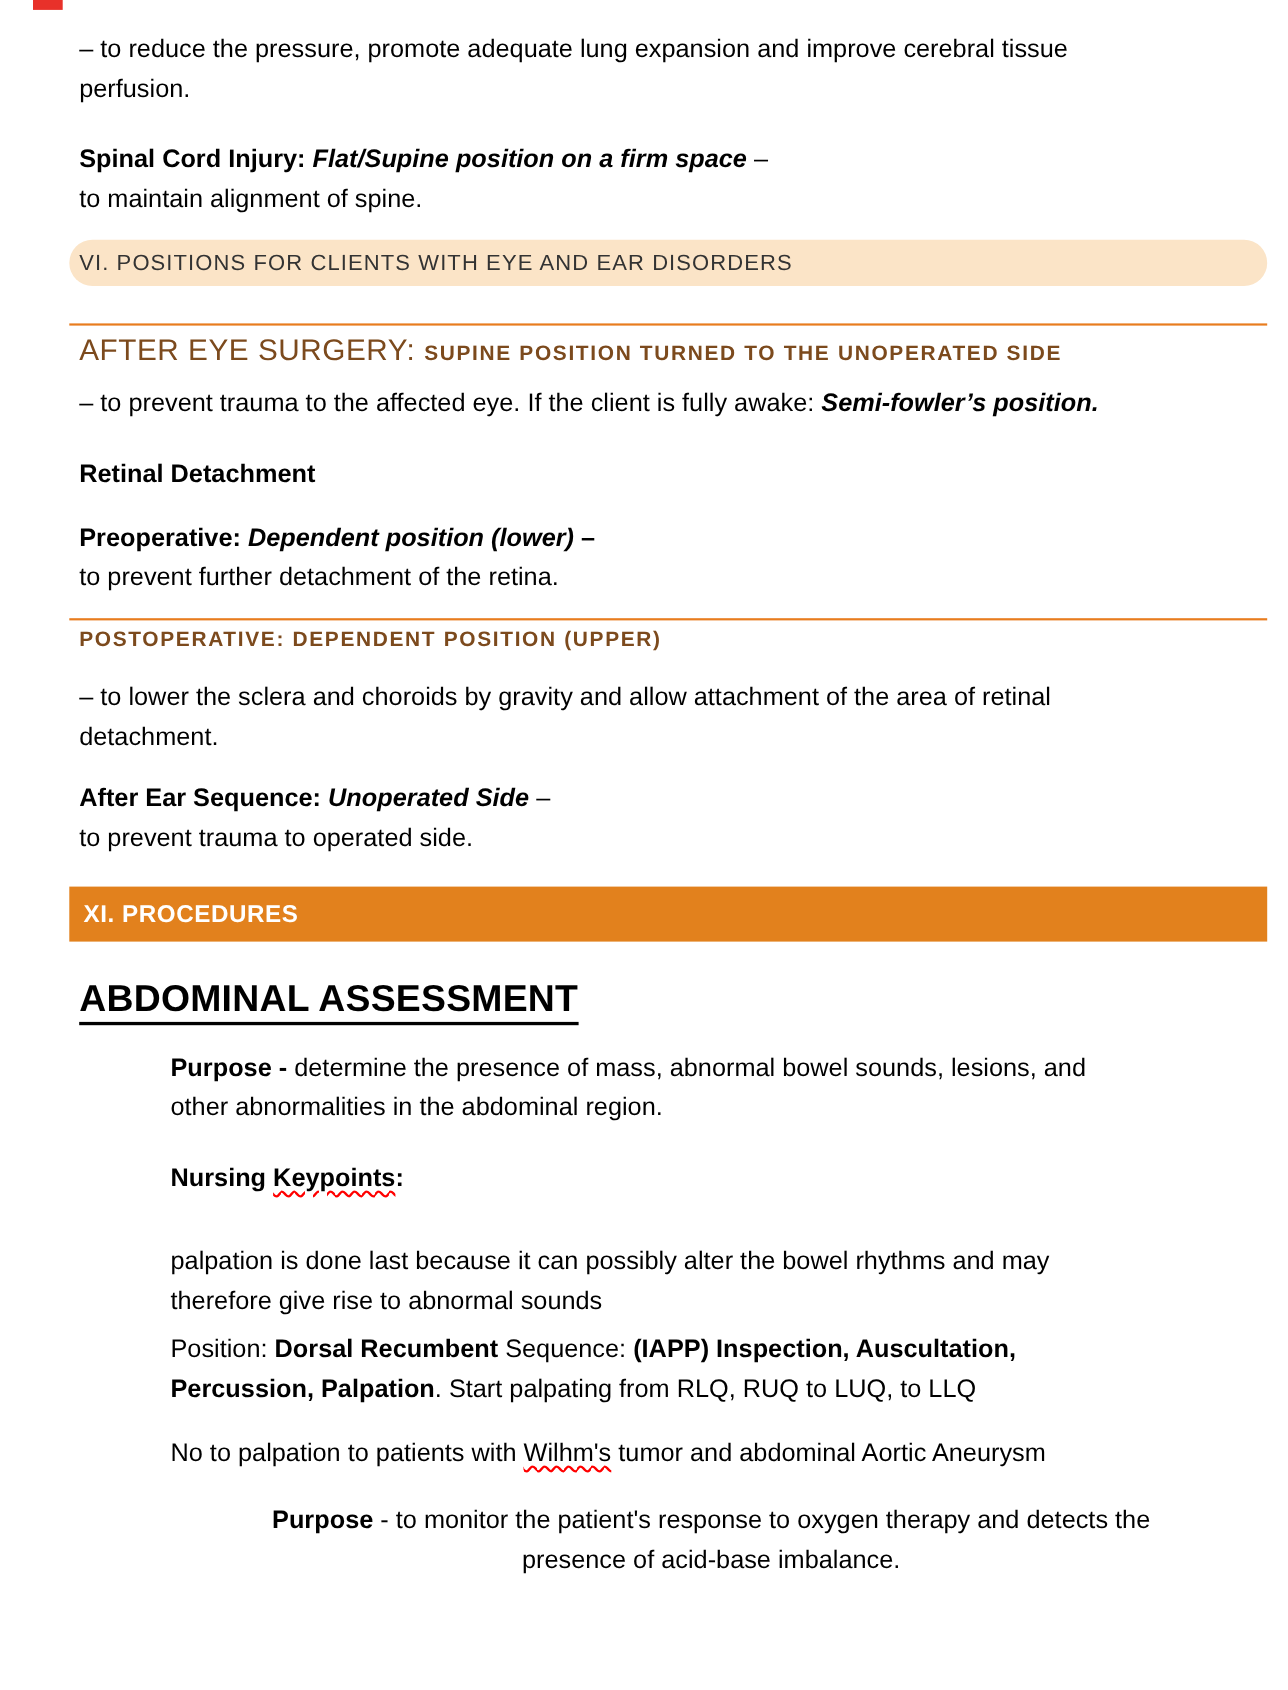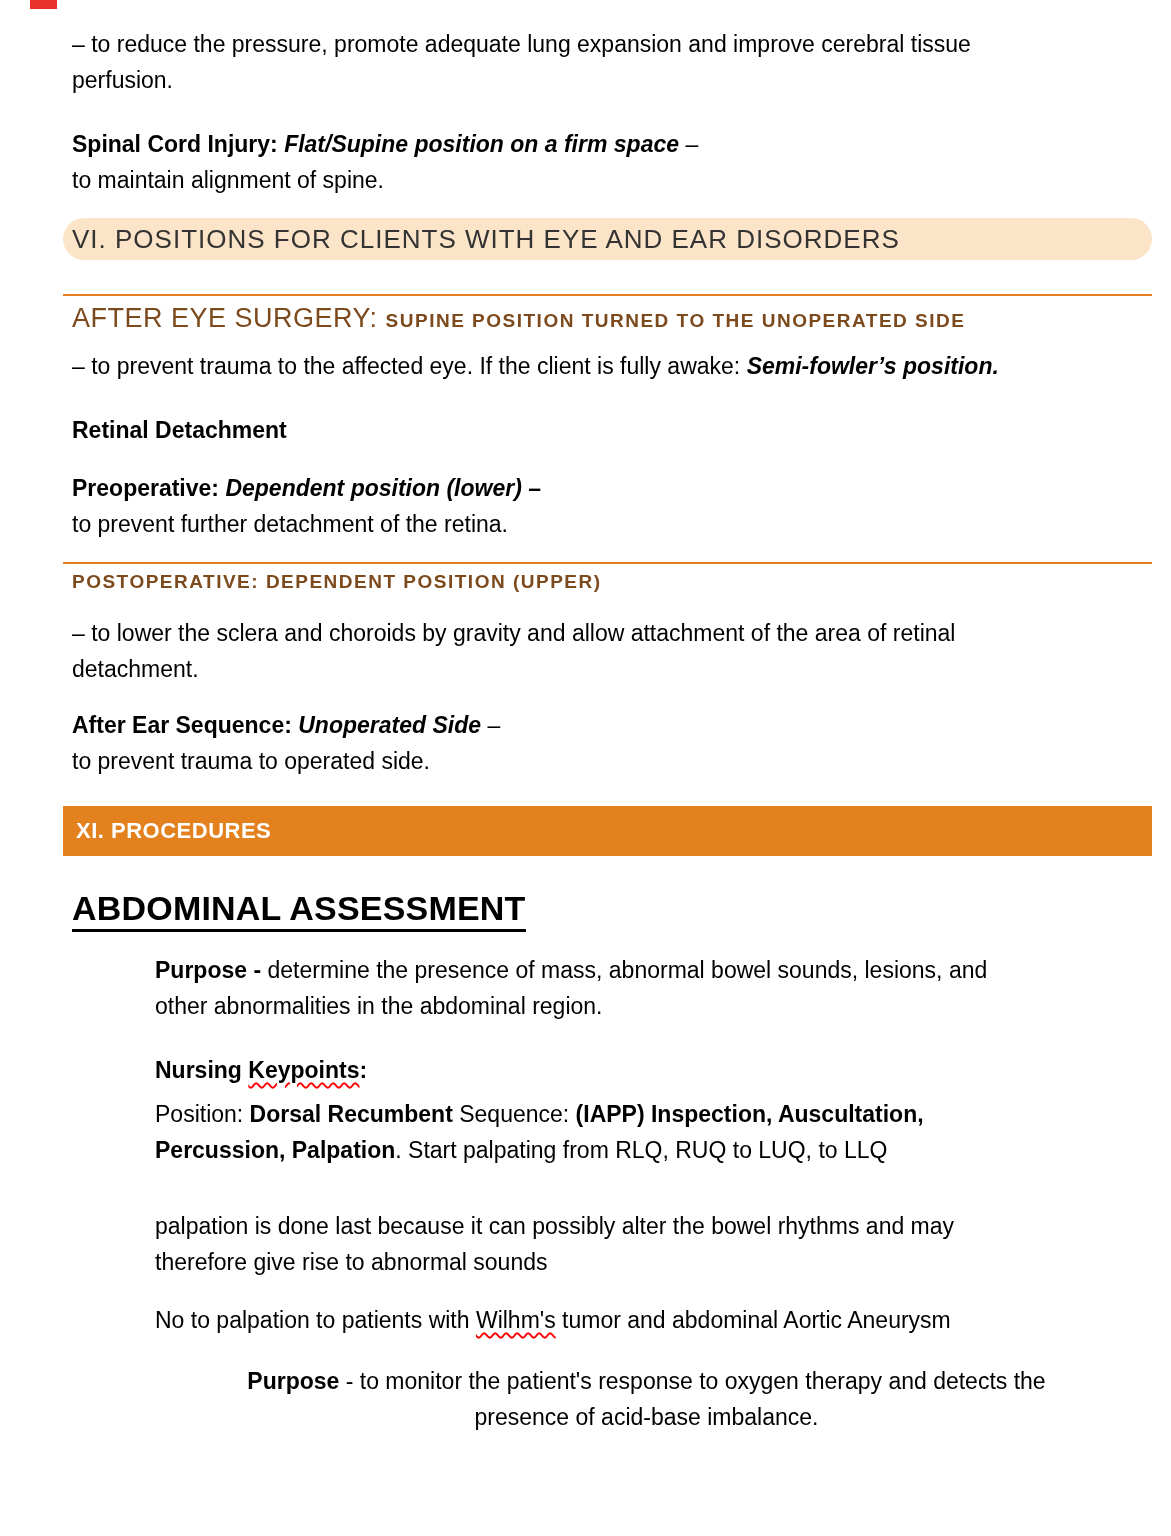--- a/index.html
+++ b/index.html
@@ -45,21 +45,21 @@
     line-height: 36px;
     font-weight: bold;
     letter-spacing: 0.2px;
   }
   .peach-band {
     margin-top: 20px;
     margin-left: -9px;
     margin-right: -14px;
     background: var(--peach_bg, #fbe4c7);
     color: var(--band_text, #333333);
-    font-size: 26px;
+    font-size: 20px;
     line-height: 26px;
     letter-spacing: 1px;
     padding: 8px 0 8px 9px;
     white-space: nowrap;
     border-radius: 21px;
   }
   .rule-heading {
     margin-left: -9px;
     margin-right: -14px;
     border-top: 2px solid var(--rule_orange, #e87c1e);
@@ -177,30 +177,30 @@
 
   <p class="body indent mt-p8">
     <b>Purpose - </b><span>determine the presence of mass, abnormal bowel sounds, lesions, and</span><br>
     <span>other abnormalities in the abdominal region.</span>
   </p>
 
   <p class="body indent mt-p9">
     <b>Nursing </b><b class="squiggle">Keypoints</b><b>:</b>
   </p>
 
+  <p class="body indent mt-p11">
+    <span>palpation is done last because it can possibly alter the bowel rhythms and may</span><br>
+    <span>therefore give rise to abnormal sounds</span>
+  </p>
+
   <p class="body indent mt-p10">
     <span>Position: </span><b>Dorsal Recumbent</b><span> Sequence: </span><b>(IAPP) Inspection, Auscultation,</b><br>
     <b>Percussion, Palpation</b><span>. Start palpating from RLQ, RUQ to LUQ, to LLQ</span>
   </p>
 
-  <p class="body indent mt-p11">
-    <span>palpation is done last because it can possibly alter the bowel rhythms and may</span><br>
-    <span>therefore give rise to abnormal sounds</span>
-  </p>
-
   <p class="body indent mt-p12">
     <span>No to palpation to patients with </span><span class="squiggle">Wilhm's</span><span> tumor and abdominal Aortic Aneurysm</span>
   </p>
 
 
   <p class="body indent mt-p13">
     <b>Purpose</b><span> - to monitor the patient's response to oxygen therapy and detects the</span><br>
     <span>presence of acid-base imbalance.</span>
   </p>
 

